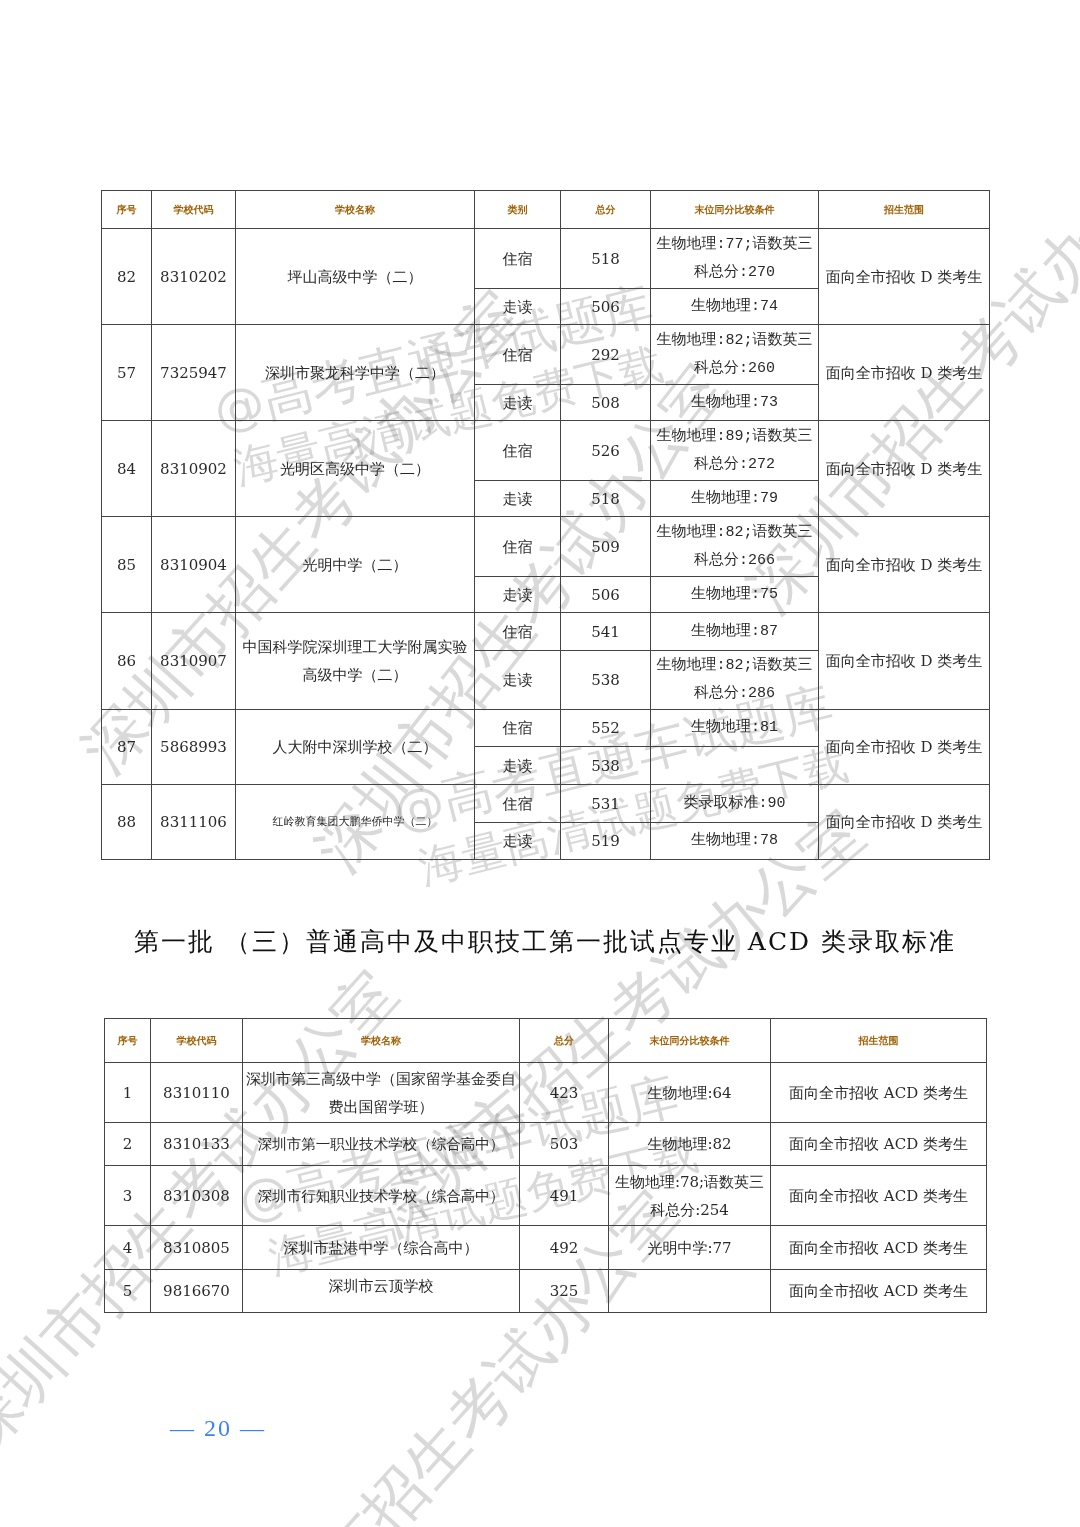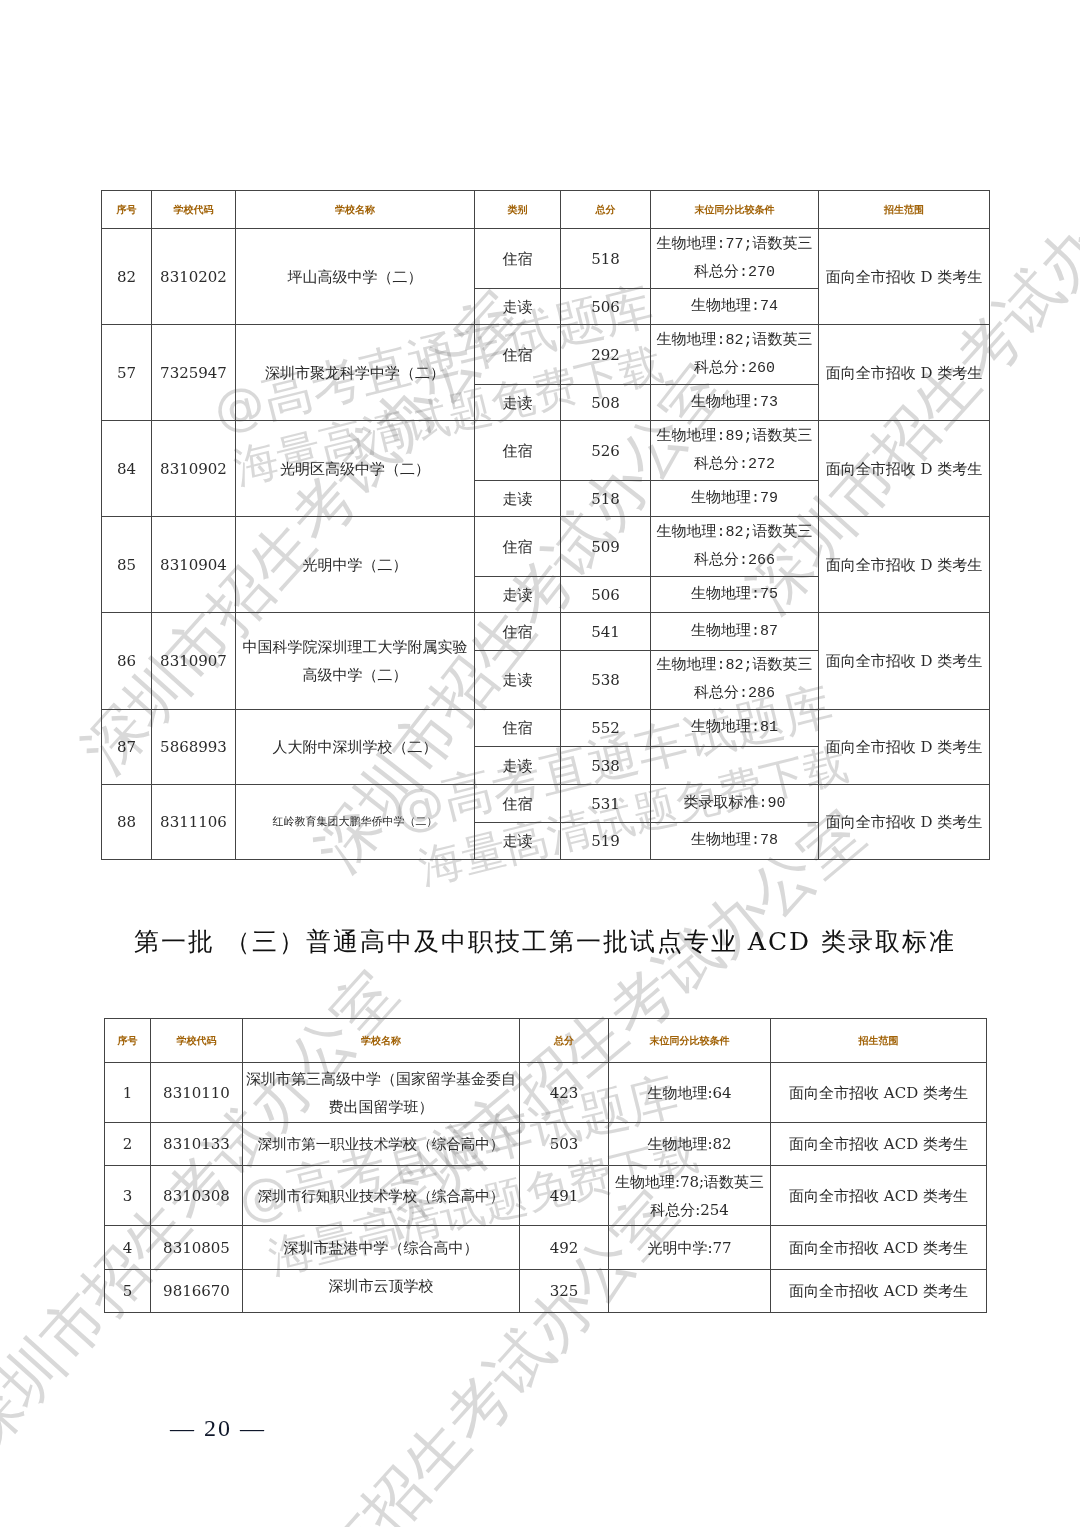--- a/index.html
+++ b/index.html
@@ -15,21 +15,21 @@
   th { font-family: Liberation Serif, serif; font-weight: bold; font-size: 10px; color: #a16207; }
   #t1 { left: 101px; top: 190px; width: 888px; }
   #t2 { left: 104px; top: 1018px; width: 882px; }
   .cond { line-height: 28px; font-family: Liberation Mono, monospace; }
   .heading {
     position: absolute; left: 0; width: 1090px; top: 925px; text-align: center;
     font-size: 25px; letter-spacing: 2px; color: #111;
     font-family: "DejaVu Serif", "Liberation Serif", serif;
   }
   .pagenum {
-    position: absolute; left: 170px; top: 1415px; font-size: 24px; color: #0f172a;
+    position: absolute; left: 170px; top: 1415px; font-size: 24px; color: #3b82f6;
     font-family: "Liberation Serif", "DejaVu Serif", serif; letter-spacing: 2px;
   }
   .wm {
     position: absolute; color: rgba(120,120,120,0.28); white-space: nowrap;
     font-family: "DejaVu Sans", sans-serif; pointer-events: none; transform-origin: left center;
   }
 </style>
 </head>
 <body>
 

